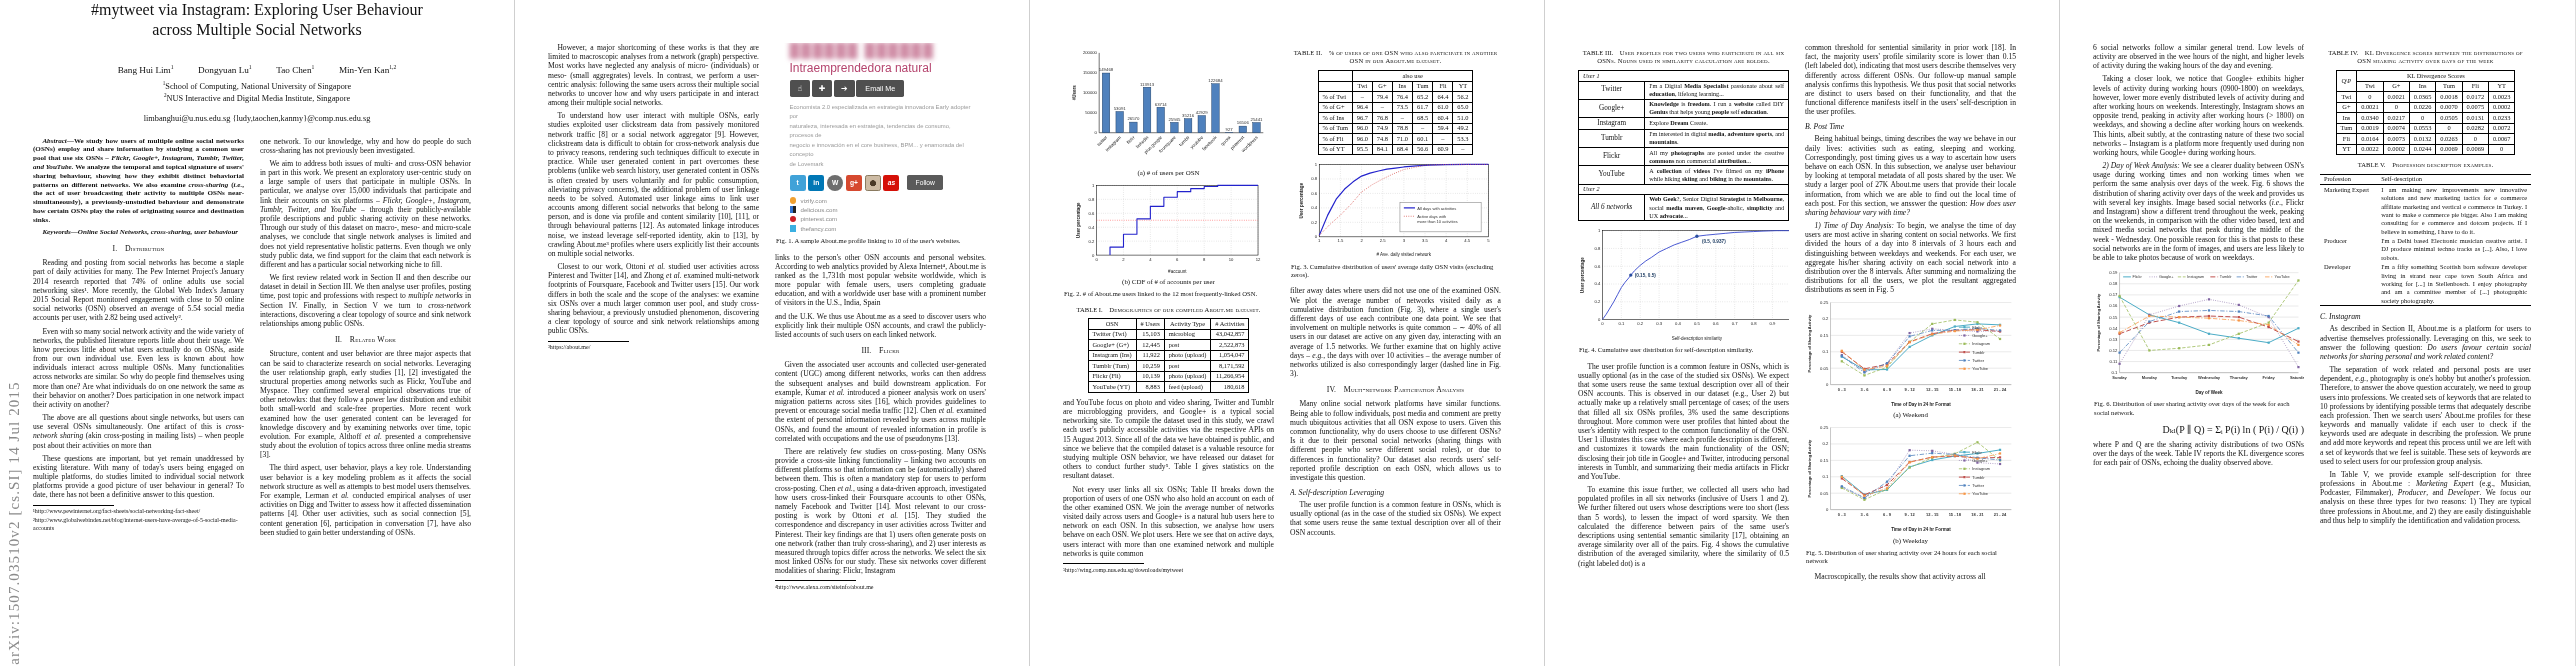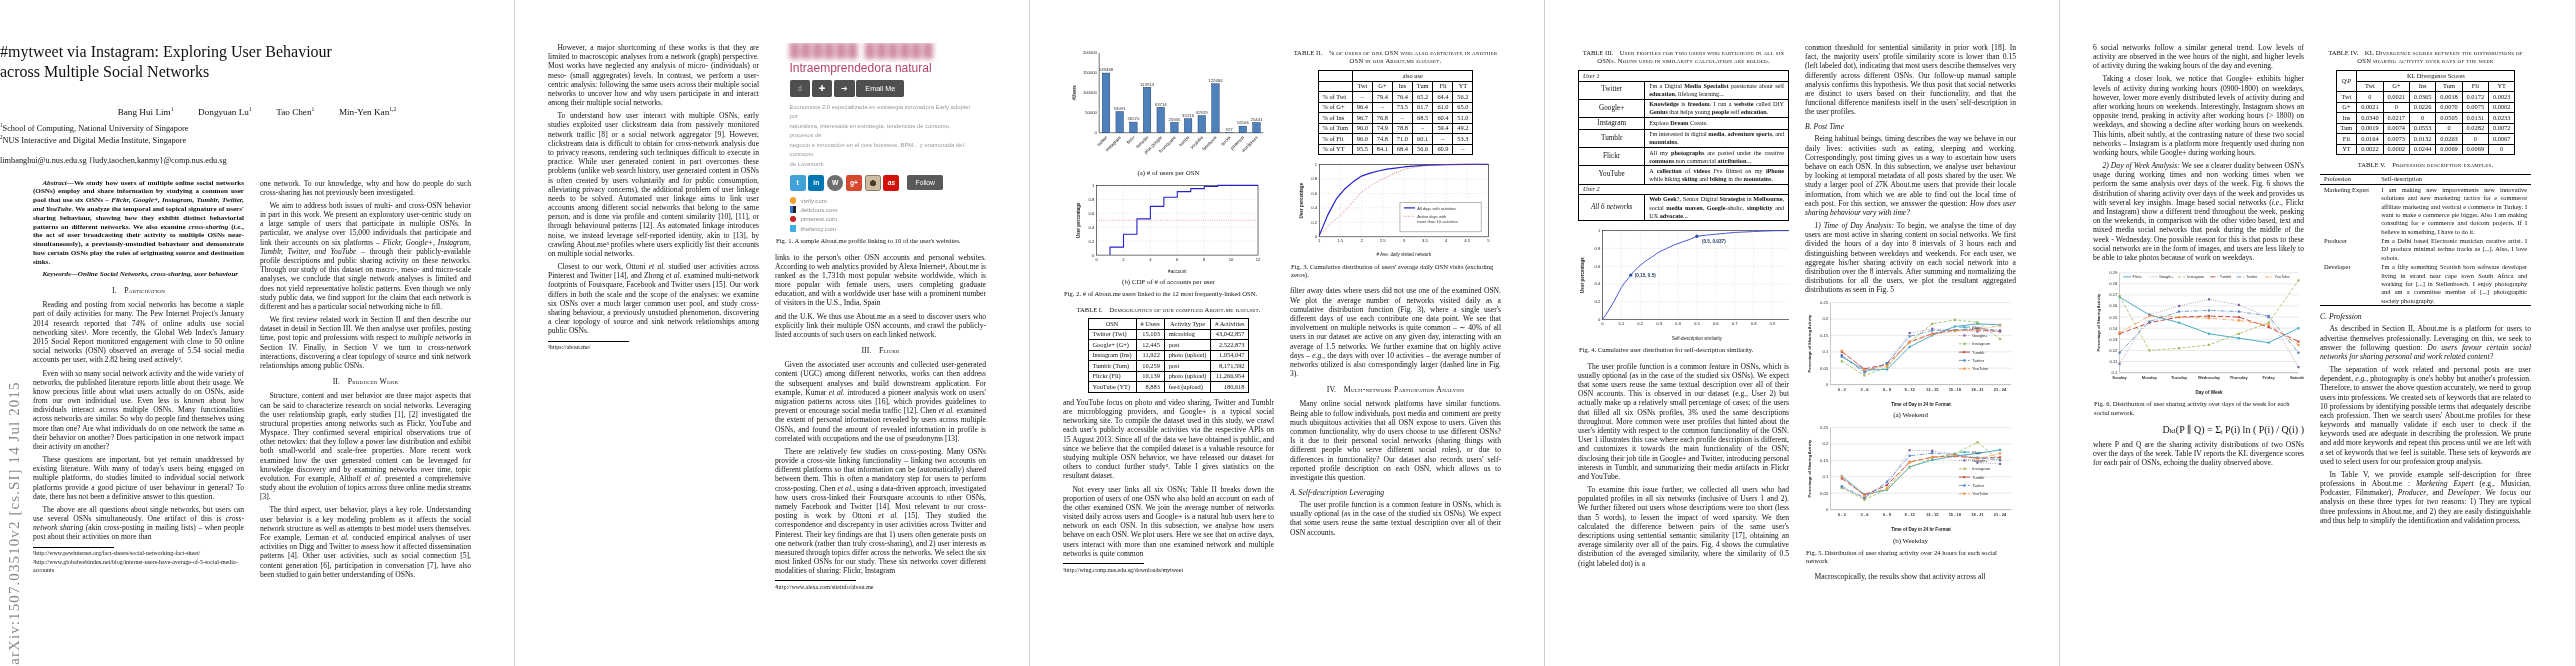--- a/index.html
+++ b/index.html
@@ -1,20 +1,20 @@
 <!DOCTYPE html>
 <html style="font-size:9px"><head>
 <meta charset="utf-8">
 <style>
   html,body{margin:0;padding:0;background:#dfdfdf;}
   #paper{display:flex;width:2576px;height:667px;}
   .page{position:relative;width:515px;height:667px;background:#ffffff;overflow:hidden;box-sizing:border-box;border-right:0.6px solid #cfcfcf;flex:0 0 auto;font-family:"Liberation Serif","DejaVu Serif",serif;color:#111;}
   .page:last-child{border-right:none;}
   .arxiv{position:absolute;left:4.4px;top:92px;bottom:2.2px;width:20px;writing-mode:vertical-rl;transform:rotate(180deg);display:flex;align-items:center;font-size:15px;letter-spacing:1.1px;color:#8b8b8b;font-family:"Liberation Serif",serif;white-space:nowrap;}
-  .phead{padding-top:42px;}
+  .phead{text-align:center;}
   .title{font-size:16px;line-height:1.28;}
   .authors{margin-top:23px;margin-bottom:5px;font-size:9.2px;display:flex;justify-content:center;gap:24.5px;}
   sup{font-size:0.62em;}
   .affil{font-size:8.3px;margin-top:1.1px;}
   .emails{font-size:8.3px;margin-top:11px;}
   .cols{display:flex;gap:16px;padding:43px 33px 0 33px;}
   .cols-p1{padding-top:14px;}
   .col{width:211px;flex:0 0 auto;overflow:hidden;}
   .p{margin:0 0 3.9px 0;font-size:7.6px;line-height:1.21;text-align:justify;text-indent:9.4px;}
   .p.noind{text-indent:0;}
@@ -83,34 +83,34 @@
           <span class="author">Min-Yen Kan<sup>1,2</sup></span>
         </div>
         <div class="affil"><sup>1</sup>School of Computing, National University of Singapore</div>
         <div class="affil"><sup>2</sup>NUS Interactive and Digital Media Institute, Singapore</div>
         <div class="emails">limbanghui@u.nus.edu.sg    {ludy,taochen,kanmy}@comp.nus.edu.sg</div>
       </div>
       <div class="cols cols-p1">
         <div class="col">
           <p class="p abs"><i>Abstract</i>—We study how users of multiple online social networks (OSNs) employ and share information by studying a common user pool that use six OSNs – <i>Flickr, Google+, Instagram, Tumblr, Twitter, and YouTube</i>. We analyze the temporal and topical signature of users' sharing behaviour, showing how they exhibit distinct behaviorial patterns on different networks. We also examine <i>cross-sharing</i> (<i>i.e.</i>, the act of user broadcasting their activity to multiple OSNs near-simultaneously), a previously-unstudied behaviour and demonstrate how certain OSNs play the roles of originating source and destination sinks.</p>
           <p class="p kw">Keywords—Online Social Networks, cross-sharing, user behaviour</p>
-          <div class="sec"><span>I.</span>  <span class="sc">Participation</span></div>
+          <div class="sec"><span>I.</span>  <span class="sc">Distribution</span></div>
           <p class="p">Reading and posting from social networks has become a staple part of daily activities for many. The Pew Internet Project's January 2014 research reported that 74% of online adults use social networking sites¹. More recently, the Global Web Index's January 2015 Social Report monitored engagement with close to 50 online social networks (OSN) observed an average of 5.54 social media accounts per user, with 2.82 being used actively².</p>
           <p class="p">Even with so many social network activity and the wide variety of networks, the published literature reports little about their usage. We know precious little about what users actually do on OSNs, aside from our own individual use. Even less is known about how individuals interact across multiple OSNs. Many functionalities across networks are similar. So why do people find themselves using more than one? Are what individuals do on one network the same as their behavior on another? Does participation in one network impact their activity on another?</p>
+          <p class="p">The above are all questions about single networks, but users can use several OSNs simultaneously. One artifact of this is <i>cross-network sharing</i> (akin cross-posting in mailing lists) – when people post about their activities on more than</p>
           <p class="p">These questions are important, but yet remain unaddressed by existing literature. With many of today's users being engaged on multiple platforms, do studies limited to individual social network platforms provide a good picture of user behaviour in general? To date, there has not been a definitive answer to this question.</p>
-          <p class="p">The above are all questions about single networks, but users can use several OSNs simultaneously. One artifact of this is <i>cross-network sharing</i> (akin cross-posting in mailing lists) – when people post about their activities on more than</p>
           <div class="fnrule"></div>
           <div class="fn">¹http://www.pewinternet.org/fact-sheets/social-networking-fact-sheet/</div>
           <div class="fn">²http://www.globalwebindex.net/blog/internet-users-have-average-of-5-social-media-accounts</div>
         </div>
         <div class="col">
           <p class="p noind">one network. To our knowledge, why and how do people do such cross-sharing has not previously been investigated.</p>
           <p class="p">We aim to address both issues of multi- and cross-OSN behavior in part in this work. We present an exploratory user-centric study on a large sample of users that participate in multiple OSNs. In particular, we analyse over 15,000 individuals that participate and link their accounts on six platforms – <i>Flickr, Google+, Instagram, Tumblr, Twitter, and YouTube</i> – through their publicly-available profile descriptions and public sharing activity on these networks. Through our study of this dataset on macro-, meso- and micro-scale analyses, we conclude that single network analyses is limited and does not yield representative holistic patterns. Even though we only study public data, we find support for the claim that each network is different and has a particular social networking niche to fill.</p>
           <p class="p">We first review related work in Section II and then describe our dataset in detail in Section III. We then analyse user profiles, posting time, post topic and professions with respect to <i>multiple networks</i> in Section IV. Finally, in Section V we turn to <i>cross-network</i> interactions, discovering a clear topology of source and sink network relationships among public OSNs.</p>
-          <div class="sec"><span>II.</span>  <span class="sc">Producer Work</span></div>
+          <div class="sec"><span>II.</span>  <span class="sc">Related Work</span></div>
           <p class="p">Structure, content and user behavior are three major aspects that can be said to characterize research on social networks. Leveraging the user relationship graph, early studies [1], [2] investigated the structural properties among networks such as Flickr, YouTube and Myspace. They confirmed several empirical observations true of other netowkrs: that they follow a power law distribution and exhibit both small-world and scale-free properties. More recent work examined how the user generated content can be leveraged for knowledge discovery and by examining networks over time, topic evolution. For example, Althoff <i>et al.</i> presented a comprehensive study about the evolution of topics across three online media streams [3].</p>
           <p class="p">The third aspect, user behavior, plays a key role. Understanding user behavior is a key modeling problem as it affects the social network structure as well as attempts to best model users themselves. For example, Lerman <i>et al.</i> conducted empirical analyses of user activities on Digg and Twitter to assess how it affected dissemination patterns [4]. Other user activities, such as social connection [5], content generation [6], participation in conversation [7], have also been studied to gain better understanding of OSNs.</p>
         </div>
       </div>
     </div>
     <div class="page">
       <div class="cols">
         <div class="col">
           <p class="p">However, a major shortcoming of these works is that they are limited to macroscopic analyses from a network (graph) perspective. Most works have neglected any analysis of micro- (individuals) or meso- (small aggregrates) levels. In contrast, we perform a user-centric analysis: following the same users across their multiple social networks to uncover how and why users participate in and interact among their multiple social networks.</p>
           <p class="p">To understand how user interact with multiple OSNs, early studies exploited user clickstream data from passively monitored network traffic [8] or a social network aggregator [9]. However, clickstream data is difficult to obtain for cross-network analysis due to privacy reasons, rendering such techniques difficult to execute in practice. While user generated content in part overcomes these problems (unlike web search history, user generated content in OSNs is often created by users voluntarily and for public consumption, alleviating privacy concerns), the additional problem of user linkage needs to be solved. Automated user linkage aims to link user accounts among different social networks that belong to the same person, and is done via profile and content similarity [10], [11], or through behavioural patterns [12]. As automated linkage introduces noise, we instead leverage self-reported identity, akin to [13], by crawling About.me³ profiles where users explicitly list their accounts on multiple social networks.</p>
@@ -912,21 +912,21 @@
               <tr>
                 <td>Producer</td>
                 <td>I'm a Delhi based Electronic musician creative artist. I DJ produce minimal techno tracks as [...]. Also, I love robots.</td>
               </tr>
               <tr>
                 <td>Developer</td>
                 <td>I'm a fifty something Scottish born software developer living in strand near cape town South Africa and working for [...] in Stellenbosch. I enjoy photography and am a committee member of [...] photographic society photography.</td>
               </tr>
             </tbody>
           </table>
-          <div class="sub">C. Profession</div>
+          <div class="sub">C. Instagram</div>
           <p class="p">As described in Section II, About.me is a platform for users to advertise themselves professionally. Leveraging on this, we seek to answer the following question: <i>Do users favour certain social networks for sharing personal and work related content?</i></p>
           <p class="p">The separation of work related and personal posts are user dependent, <i>e.g.</i>, photography is one's hobby but another's profession. Therefore, to answer the above question accurately, we need to group users into professions. We created sets of keywords that are related to 10 professions by identifying possible terms that adequately describe each profession. Then we search users' About.me profiles for these keywords and manually validate if each user to check if the keywords used are adequate in describing the profession. We prune and add more keywords and repeat this process until we are left with a set of keywords that we feel is suitable. These sets of keywords are used to select users for our profession group analysis.</p>
           <p class="p">In Table V, we provide example self-description for three professions in About.me : <i>Marketing Expert</i> (e.g., Musician, Podcaster, Filmmaker), <i>Producer</i>, and <i>Developer</i>. We focus our analysis on these three types for two reasons: 1) They are typical three professions in About.me, and 2) they are easily distinguishable and thus help to simplify the identification and validation process.</p>
         </div>
       </div>
     </div>
   </div>
 
 
 </body></html>

